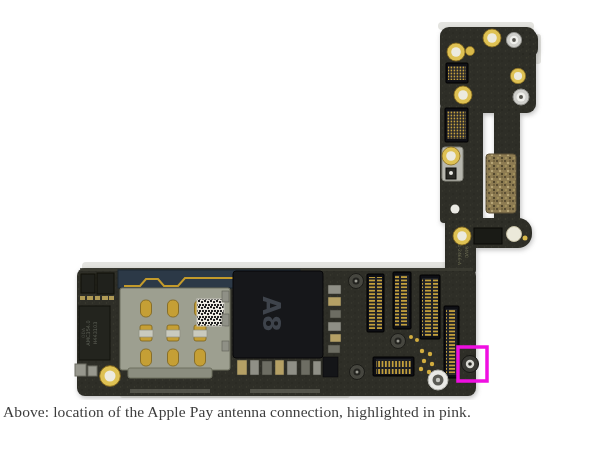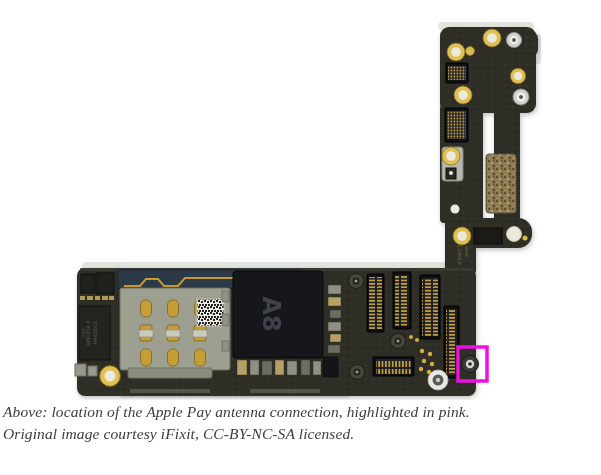--- a/index.html
+++ b/index.html
@@ -5,21 +5,21 @@
   html,body{margin:0;padding:0;background:#ffffff;}
   .stage{
     position:relative;width:601px;height:475px;background:#ffffff;overflow:hidden;
     font-family:"Liberation Serif", serif;
   }
   figure{margin:0;}
   .board-svg{position:absolute;left:0;top:0;}
   .shadow{filter:drop-shadow(1px 2px 2.5px rgba(70,70,70,0.35));}
   figcaption{
     position:absolute;left:3px;top:401px;width:596px;
-    font-style:italic;font-size:15.5px;line-height:22px;color:#3d3d3d;
+    font-size:15.5px;line-height:22px;color:#3d3d3d;
     letter-spacing:0.1px;
   }
   .svg-sans{font-family:"DejaVu Sans", sans-serif;}
 </style>
 </head>
 <body>
 
 <div class="stage">
   <figure>
 
@@ -260,16 +260,15 @@
       <g>
         <circle cx="470" cy="364" r="8.5" fill="#3a3a35" stroke="#171714"></circle>
         <circle cx="470" cy="364" r="4.2" fill="#d9d9d3"></circle>
         <circle cx="470" cy="364" r="1.8" fill="#262622"></circle>
       </g>
       <rect x="458" y="347" width="29" height="34" fill="none" stroke="#ef0fe1" stroke-width="3.5"></rect>
     </svg>
 
     <figcaption>
       <div>Above: location of the Apple Pay antenna connection, highlighted in pink.</div>
-      <div>Original image courtesy iFixit, CC-BY-NC-SA licensed.</div>
     </figcaption>
   </figure>
 </div>
 
 </body></html>

